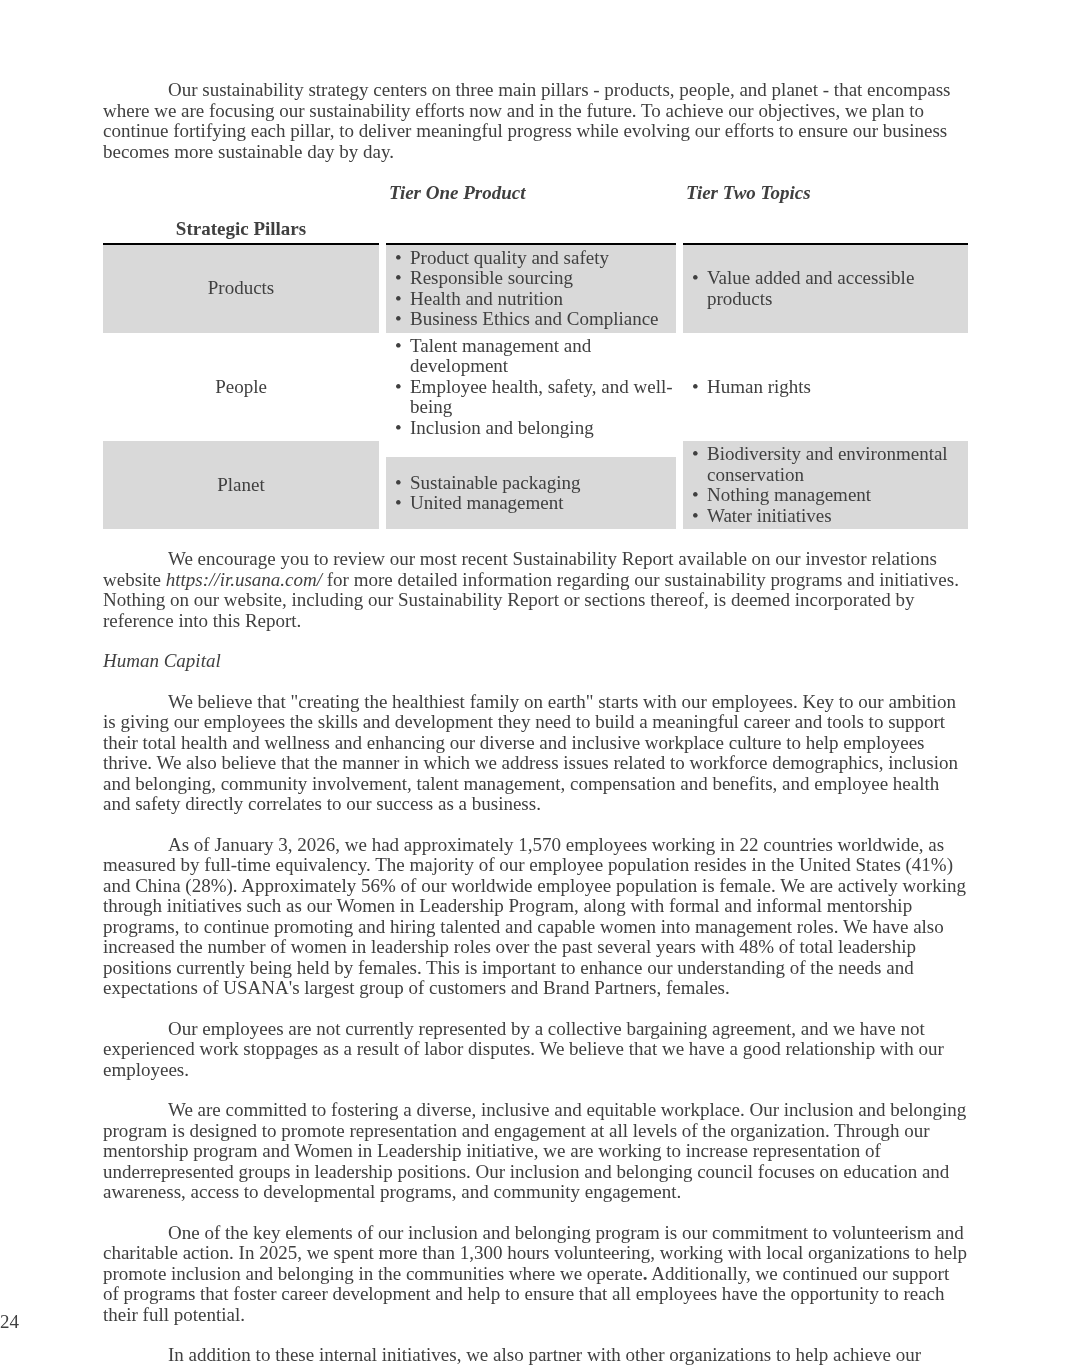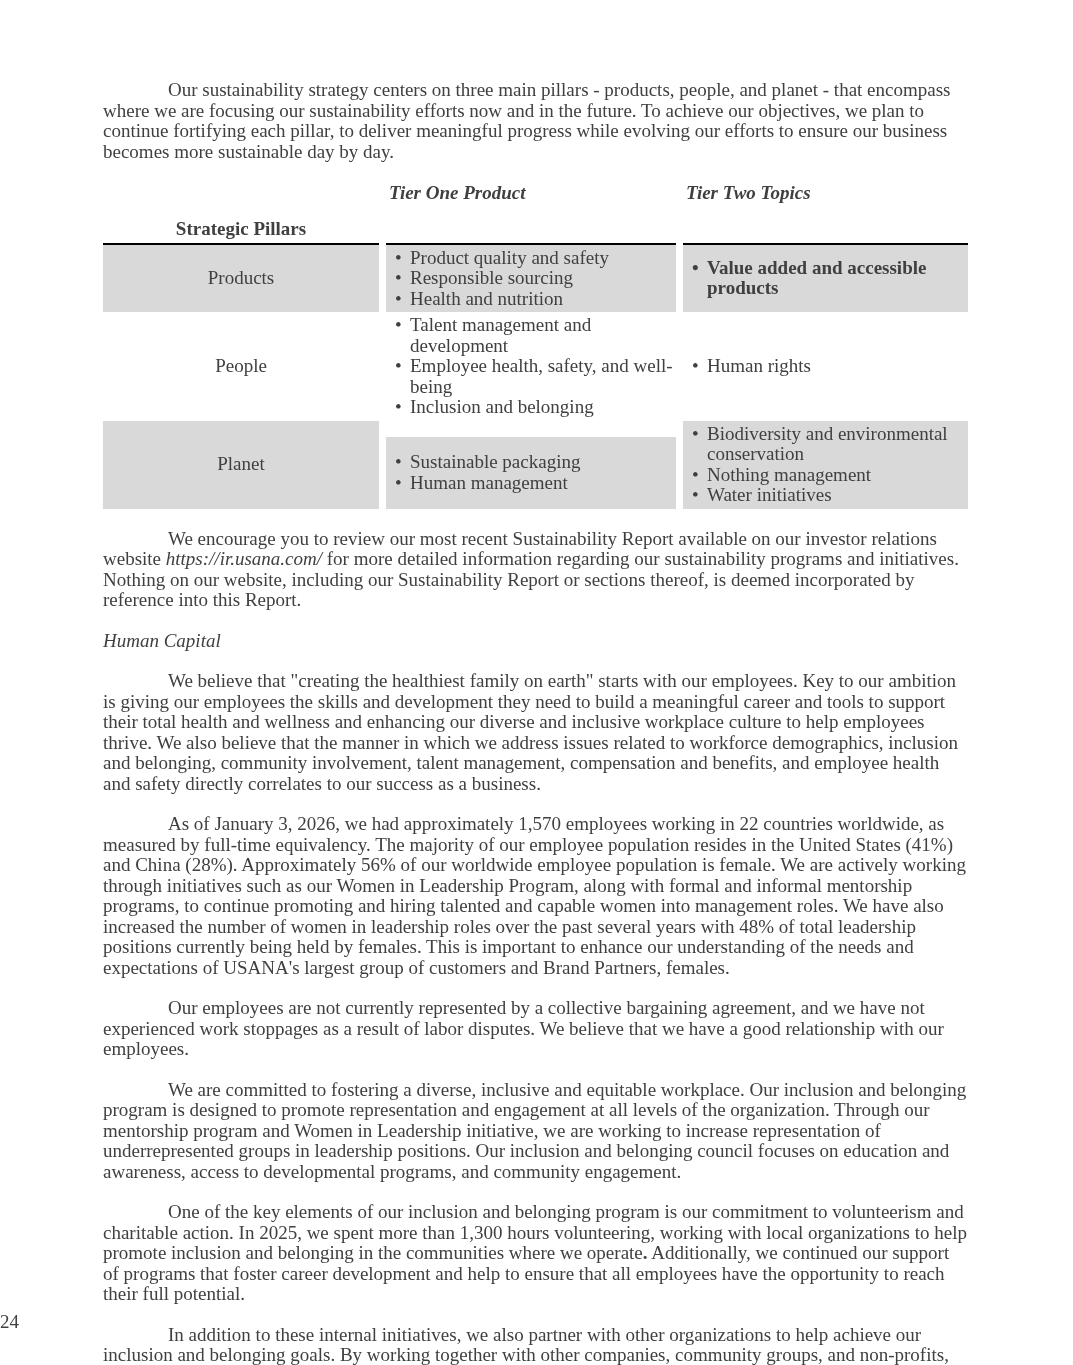--- a/index.html
+++ b/index.html
@@ -94,23 +94,24 @@
 
       <div class="t-body">
 
         <div class="t-row" style="background: transparent;">
           <div class="cell c1 pillar-cell shade" style="background: rgb(217, 217, 217);">Products</div>
           <div class="cell c2 shade" style="background: rgb(217, 217, 217);">
             <ul class="bullet-list">
               <li>Product quality and safety</li>
               <li>Responsible sourcing</li>
               <li>Health and nutrition</li>
+              <li>Business Ethics and Compliance</li>
             </ul>
           </div>
-          <div class="cell c3 shade" style="background: rgb(217, 217, 217); font-weight: bold;">
+          <div class="cell c3 shade" style="background: rgb(217, 217, 217);">
             <ul class="bullet-list">
               <li>Value added and accessible products</li>
             </ul>
           </div>
         </div>
 
         <div class="t-row">
           <div class="cell c1 pillar-cell">People</div>
           <div class="cell c2">
             <ul class="bullet-list">
@@ -124,21 +125,21 @@
               <li>Human rights</li>
             </ul>
           </div>
         </div>
 
         <div class="t-row">
           <div class="cell c1 pillar-cell shade" style="background: rgb(217, 217, 217);">Planet</div>
           <div class="cell c2 shade" style="background: rgb(217, 217, 217); margin-top: 16px;">
             <ul class="bullet-list">
               <li>Sustainable packaging</li>
-              <li>Human management</li>
+              <li>United management</li>
             </ul>
           </div>
           <div class="cell c3 shade" style="background: rgb(217, 217, 217);">
             <ul class="bullet-list">
               <li>Biodiversity and environmental conservation</li>
               <li>Nothing management</li>
               <li>Water initiatives</li>
             </ul>
           </div>
         </div>

